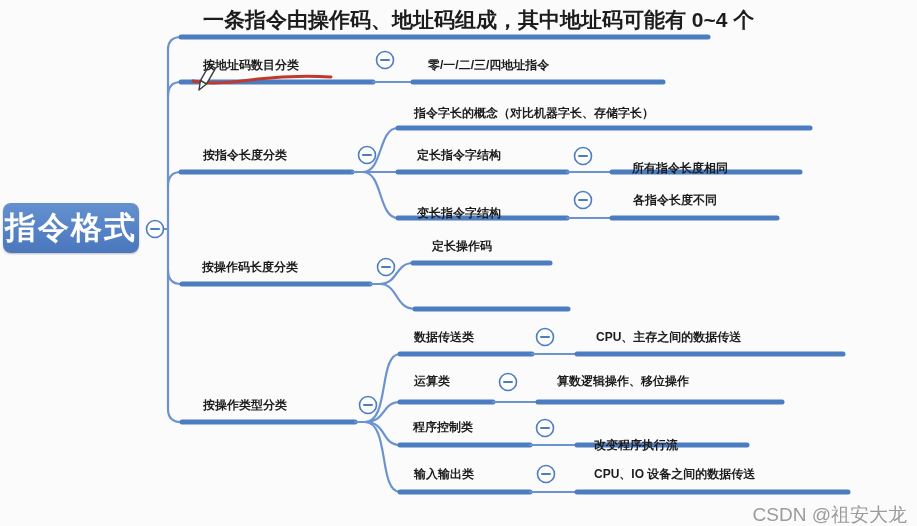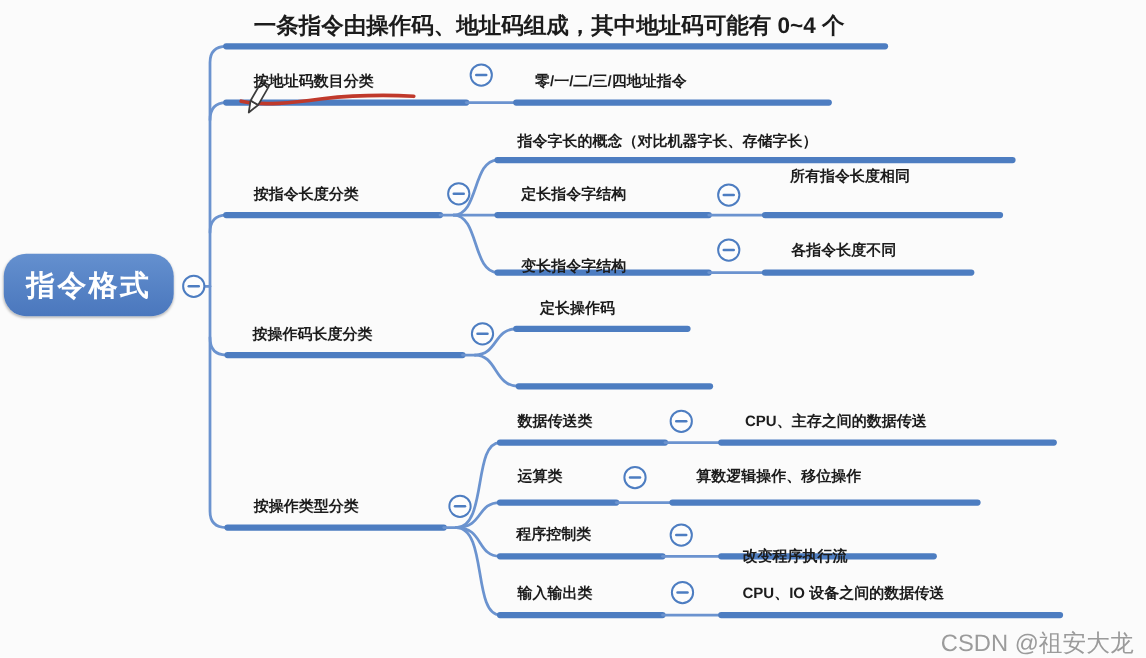--- a/index.html
+++ b/index.html
@@ -11,24 +11,24 @@
   #stage{position:relative;width:917px;height:526px;background:var(--bg);overflow:hidden;}
   #wires{position:absolute;left:0;top:0;}
   .bar{stroke:var(--accent);stroke-width:5;stroke-linecap:round;}
   .thin{stroke:var(--line);stroke-width:2.2;fill:none;stroke-linecap:round;}
   .collapse circle{fill:#fdfdfd;stroke:var(--accent);stroke-width:1.6;}
   .collapse line{stroke:var(--accent);stroke-width:2;stroke-linecap:round;}
   .red-mark{stroke:var(--red);stroke-width:3;fill:none;stroke-linecap:round;}
   .pen{fill:#fdfdfd;stroke:#3c3c3c;stroke-width:1.4;stroke-linejoin:round;}
   .label{position:absolute;color:var(--text);font-weight:700;font-size:12px;
          line-height:24px;white-space:nowrap;}
-  .small{font-size:18px;line-height:22px;}
+  .small{font-size:21px;line-height:22px;}
   #root-node{position:absolute;left:3px;top:203px;width:136px;height:50px;
-    border-radius:18px;background:linear-gradient(var(--root-top),var(--root-bottom));
-    color:#fff;font-weight:700;font-size:23px;letter-spacing:2px;
+    border-radius:8px;background:linear-gradient(var(--root-top),var(--root-bottom));
+    color:#fff;font-weight:700;font-size:31px;letter-spacing:2px;
     display:flex;align-items:center;justify-content:center;
     box-shadow:0 1px 2px rgba(0,0,0,.25);}
   #watermark{position:absolute;right:10px;top:502px;color:var(--muted);
     font-size:19px;font-weight:400;}
 </style>
 </head>
 <body>
 
 <div id="stage">
 
@@ -140,21 +140,21 @@
   <div id="root-node">指令格式</div>
 
   <div class="label small" style="left:203px;top:9px">一条指令由操作码、地址码组成，其中地址码可能有 0~4 个</div>
 
   <div class="label" style="left:203px;top:53px">按地址码数目分类</div>
   <div class="label" style="left:428px;top:53px">零/一/二/三/四地址指令</div>
 
   <div class="label" style="left:203px;top:143px">按指令长度分类</div>
   <div class="label" style="left:414px;top:101px">指令字长的概念（对比机器字长、存储字长）</div>
   <div class="label" style="left:417px;top:143px">定长指令字结构</div>
-  <div class="label" style="left:632px;top:129px">所有指令长度相同</div>
+  <div class="label" style="left:632px;top:156px">所有指令长度相同</div>
   <div class="label" style="left:417px;top:201px">变长指令字结构</div>
   <div class="label" style="left:633px;top:188px">各指令长度不同</div>
 
   <div class="label" style="left:202px;top:255px">按操作码长度分类</div>
   <div class="label" style="left:432px;top:234px">定长操作码</div>
 
   <div class="label" style="left:203px;top:393px">按操作类型分类</div>
   <div class="label" style="left:414px;top:325px">数据传送类</div>
   <div class="label" style="left:596px;top:325px">CPU、主存之间的数据传送</div>
   <div class="label" style="left:414px;top:369px">运算类</div>

